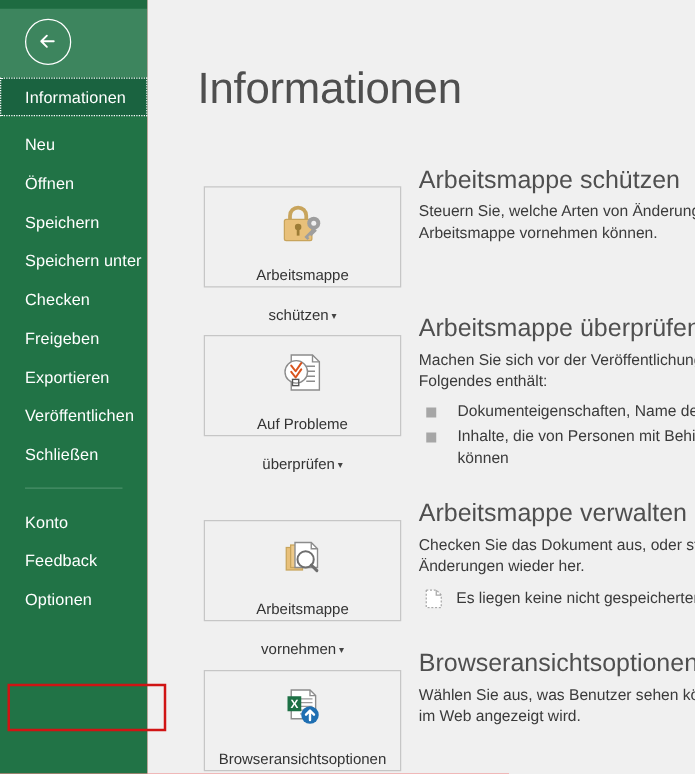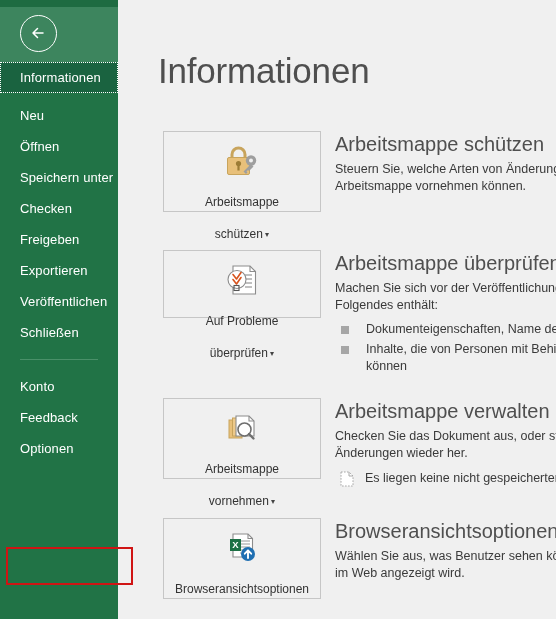--- a/index.html
+++ b/index.html
@@ -138,20 +138,21 @@
   }
   .card-btn {
     position: absolute;
     left: 45px;
     width: 158px;
     background: #f0f0f0;
     border: 1px solid #c6c6c6;
     box-sizing: border-box;
     text-align: center;
     cursor: pointer;
+    margin-top: 18px;
   }
   .card-icon {
     display: block;
     margin: 0 auto;
     line-height: 0;
   }
   .card-label {
     display: block;
     font-size: 12px;
     color: #333333;
@@ -245,20 +246,23 @@
     <div class="nav">
       <div class="nav-item selected">
         <span>Informationen</span>
       </div>
       <div class="nav-gap"></div>
       <div class="nav-item">
         <span>Neu</span>
       </div>
       <div class="nav-item">
         <span>Öffnen</span>
+      </div>
+      <div class="nav-item">
+        <span>Speichern</span>
       </div>
       <div class="nav-item">
         <span>Speichern unter</span>
       </div>
       <div class="nav-item">
         <span>Checken</span>
       </div>
       <div class="nav-item">
         <span>Freigeben</span>
       </div>
@@ -314,21 +318,21 @@
       <div class="sec-text" style="top:1px;">
         <div class="sec-head">Arbeitsmappe schützen</div>
         <div class="sec-body">
           <span class="ln">Steuern Sie, welche Arten von Änderunge</span>
           <span class="ln">Arbeitsmappe vornehmen können.</span>
         </div>
       </div>
     </div>
 
     <div class="section" style="top:250px;">
-      <div class="card-btn" style="top:0; height:68px; padding-top:12px;">
+      <div class="card-btn" style="top:0; height:81px; padding-top:12px;">
         <span class="card-icon">
           <svg width="46" height="34" viewBox="0 0 46 34">
             <path d="M14 3 H31 L36.5 8.5 V31 H14 Z" fill="#ffffff" stroke="#8c8c8c" stroke-width="1.1"></path>
             <path d="M31 3 V8.5 H36.5" fill="none" stroke="#8c8c8c" stroke-width="1.1"></path>
             <line x1="26" y1="12" x2="33" y2="12" stroke="#8c8c8c" stroke-width="1.1"></line>
             <line x1="26" y1="16" x2="33" y2="16" stroke="#8c8c8c" stroke-width="1.1"></line>
             <line x1="26" y1="20" x2="33" y2="20" stroke="#8c8c8c" stroke-width="1.1"></line>
             <line x1="26" y1="24" x2="33" y2="24" stroke="#8c8c8c" stroke-width="1.1"></line>
             <circle cx="18" cy="16.5" r="9" fill="#ffffff" stroke="#8c8c8c" stroke-width="1.1"></circle>
             <path d="M14 11.5 L17.5 16 L22 9.5" fill="none" stroke="#d9541e" stroke-width="1.6" stroke-linecap="round" stroke-linejoin="round"></path>

